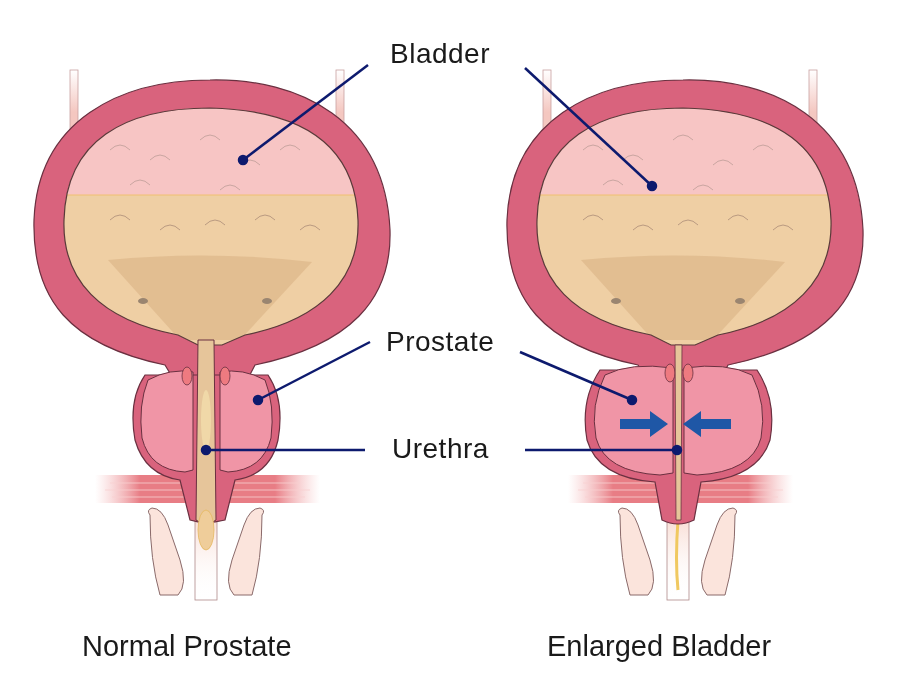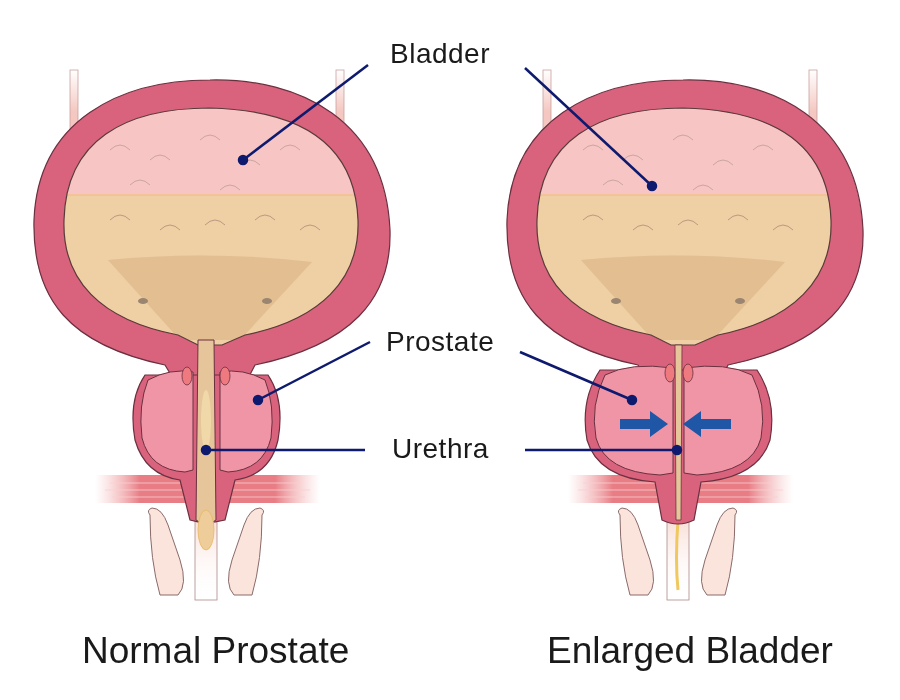--- a/index.html
+++ b/index.html
@@ -1,19 +1,19 @@
 <!DOCTYPE html>
 <html><head>
 <meta charset="utf-8">
 <style>
   html, body { margin:0; padding:0; background:#ffffff; }
   body { width:900px; height:700px; position:relative; overflow:hidden; font-family:"Liberation Sans", sans-serif; }
   svg { position:absolute; left:0; top:0; }
   .lbl { position:absolute; font-family:"Liberation Sans", sans-serif; font-size:28px; color:#1a1a1a; white-space:nowrap; letter-spacing:0.5px; }
-  .cap { position:absolute; font-family:"Liberation Sans", sans-serif; font-size:37px; color:#1a1a1a; white-space:nowrap; }
+  .cap { position:absolute; font-family:"Liberation Sans", sans-serif; font-size:29px; color:#1a1a1a; white-space:nowrap; }
 </style>
 </head>
 <body>
 
 <svg width="900" height="700" viewBox="0 0 900 700">
   <defs>
     <linearGradient id="muscleGrad" x1="0" x2="1" y1="0" y2="0">
       <stop offset="0" stop-color="#f4b4b4" stop-opacity="0"></stop>
       <stop offset="0.2" stop-color="#e87d85"></stop>
       <stop offset="0.8" stop-color="#e87d85"></stop>

